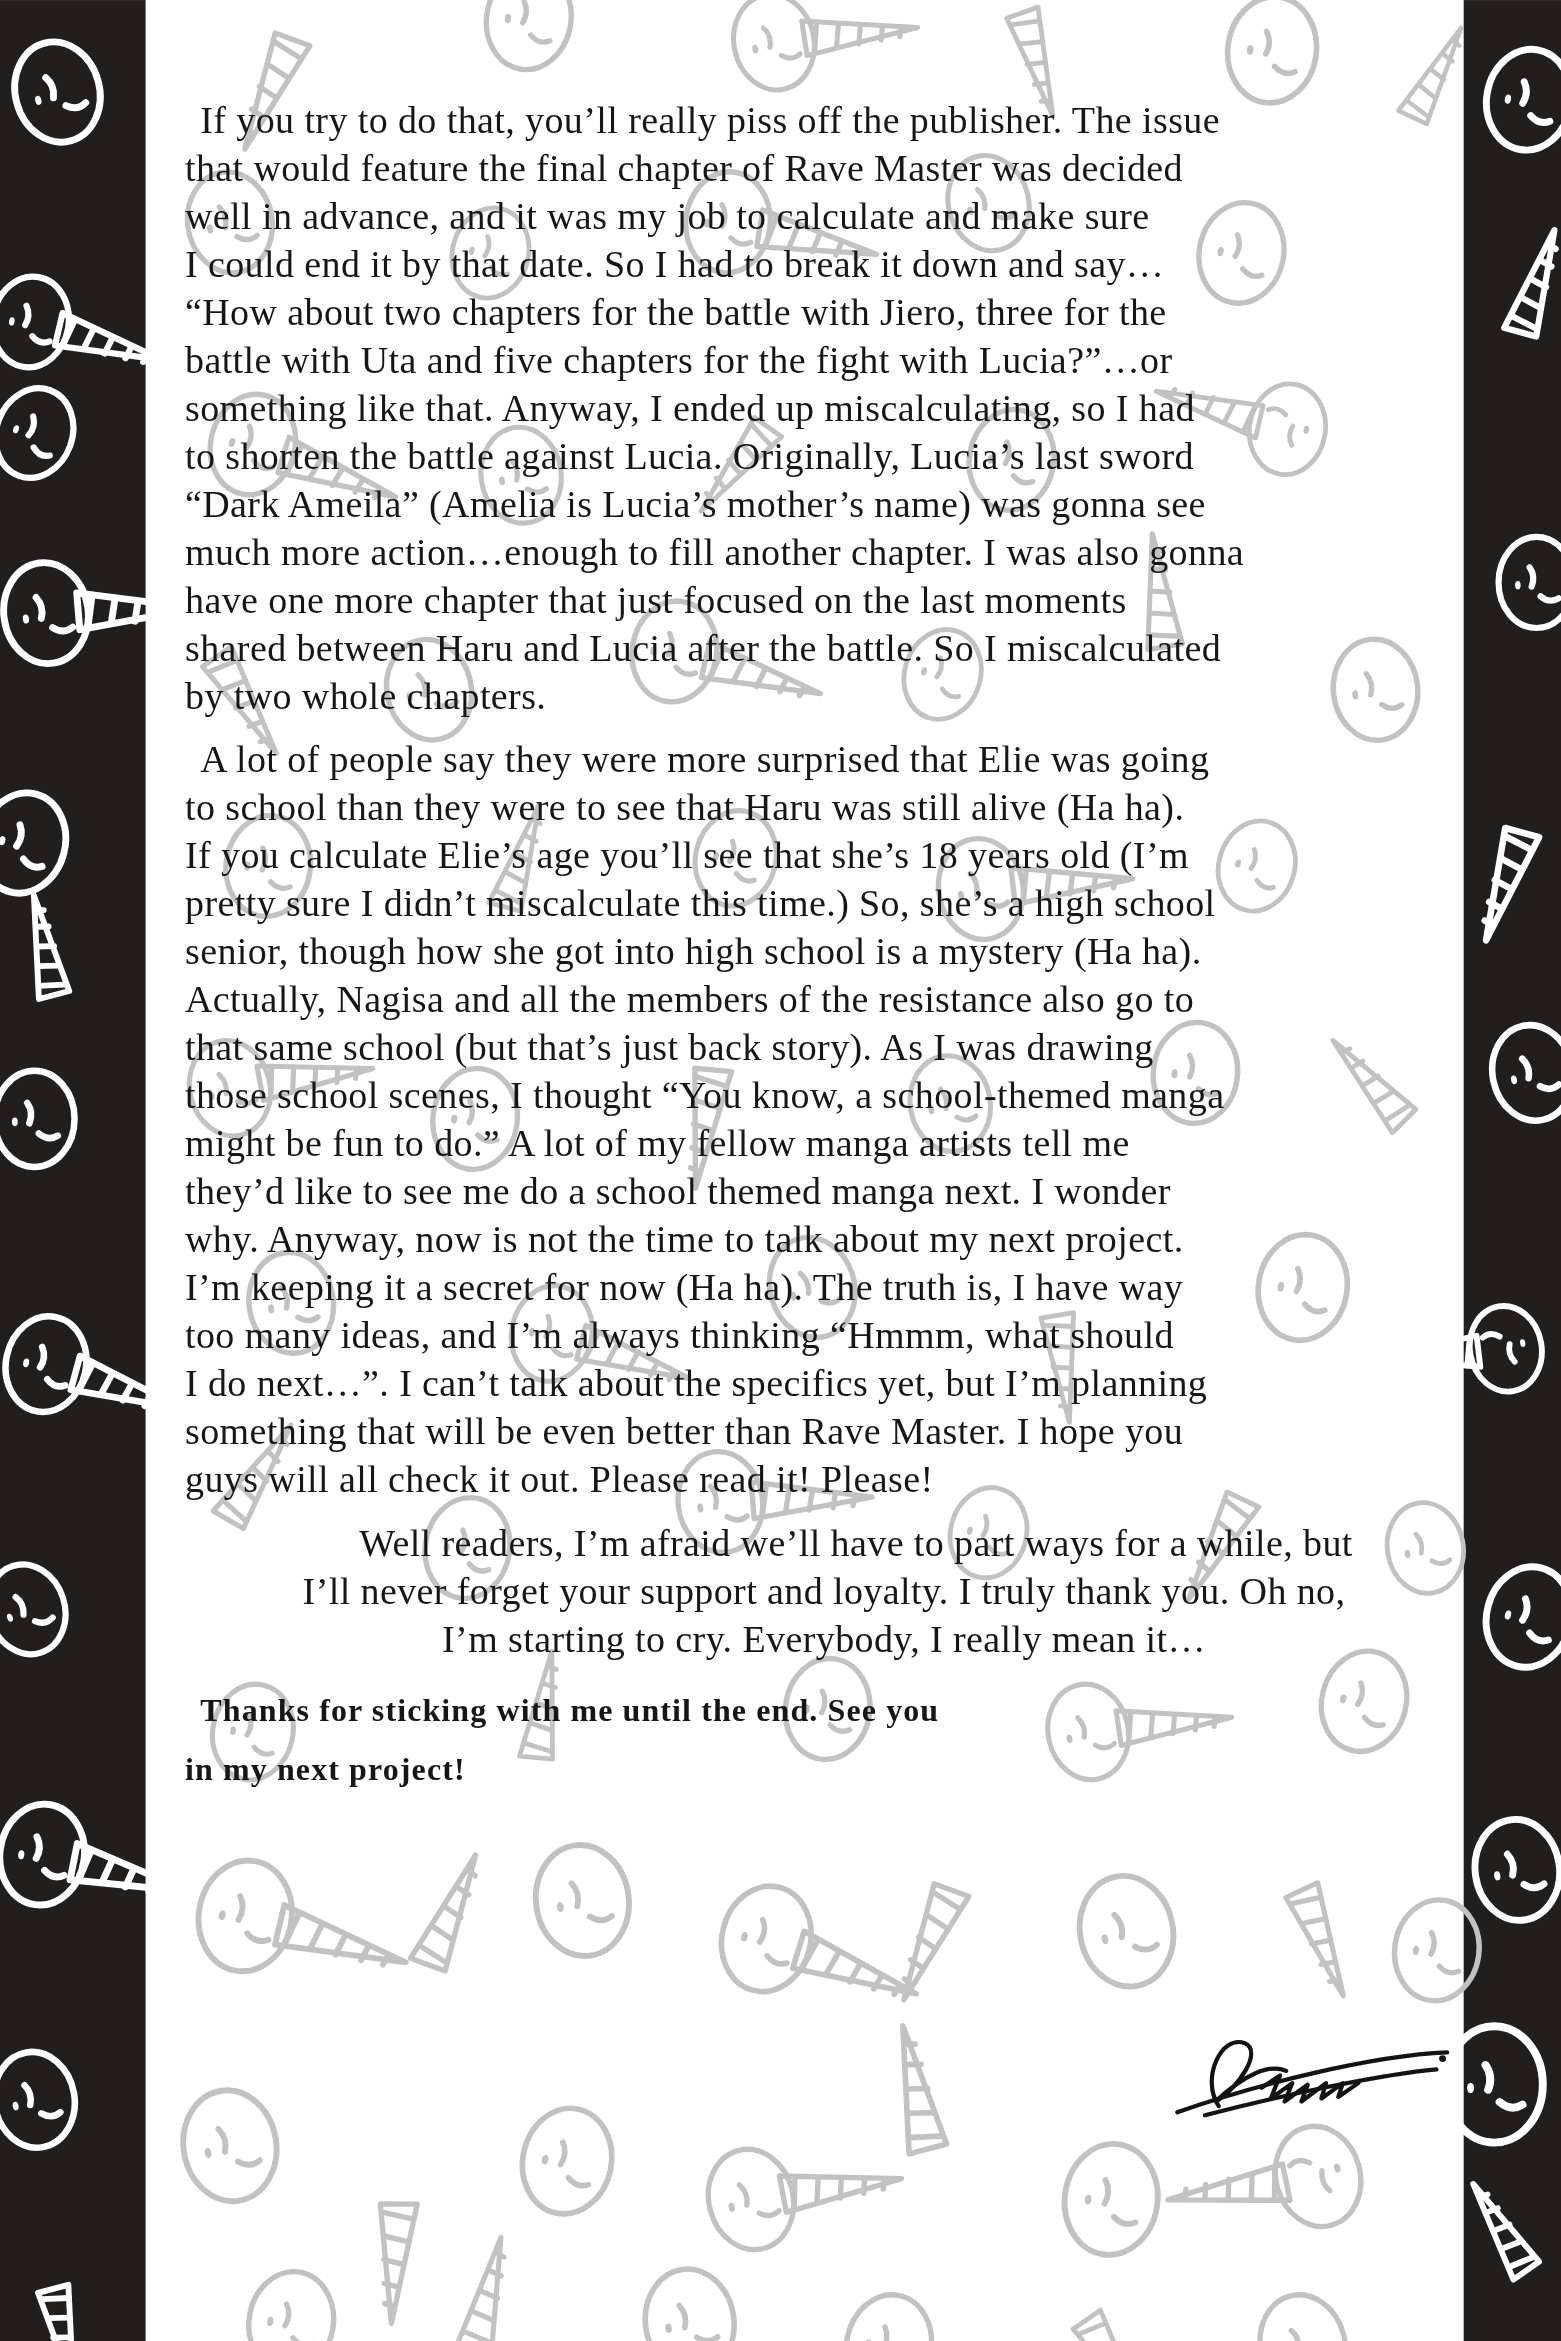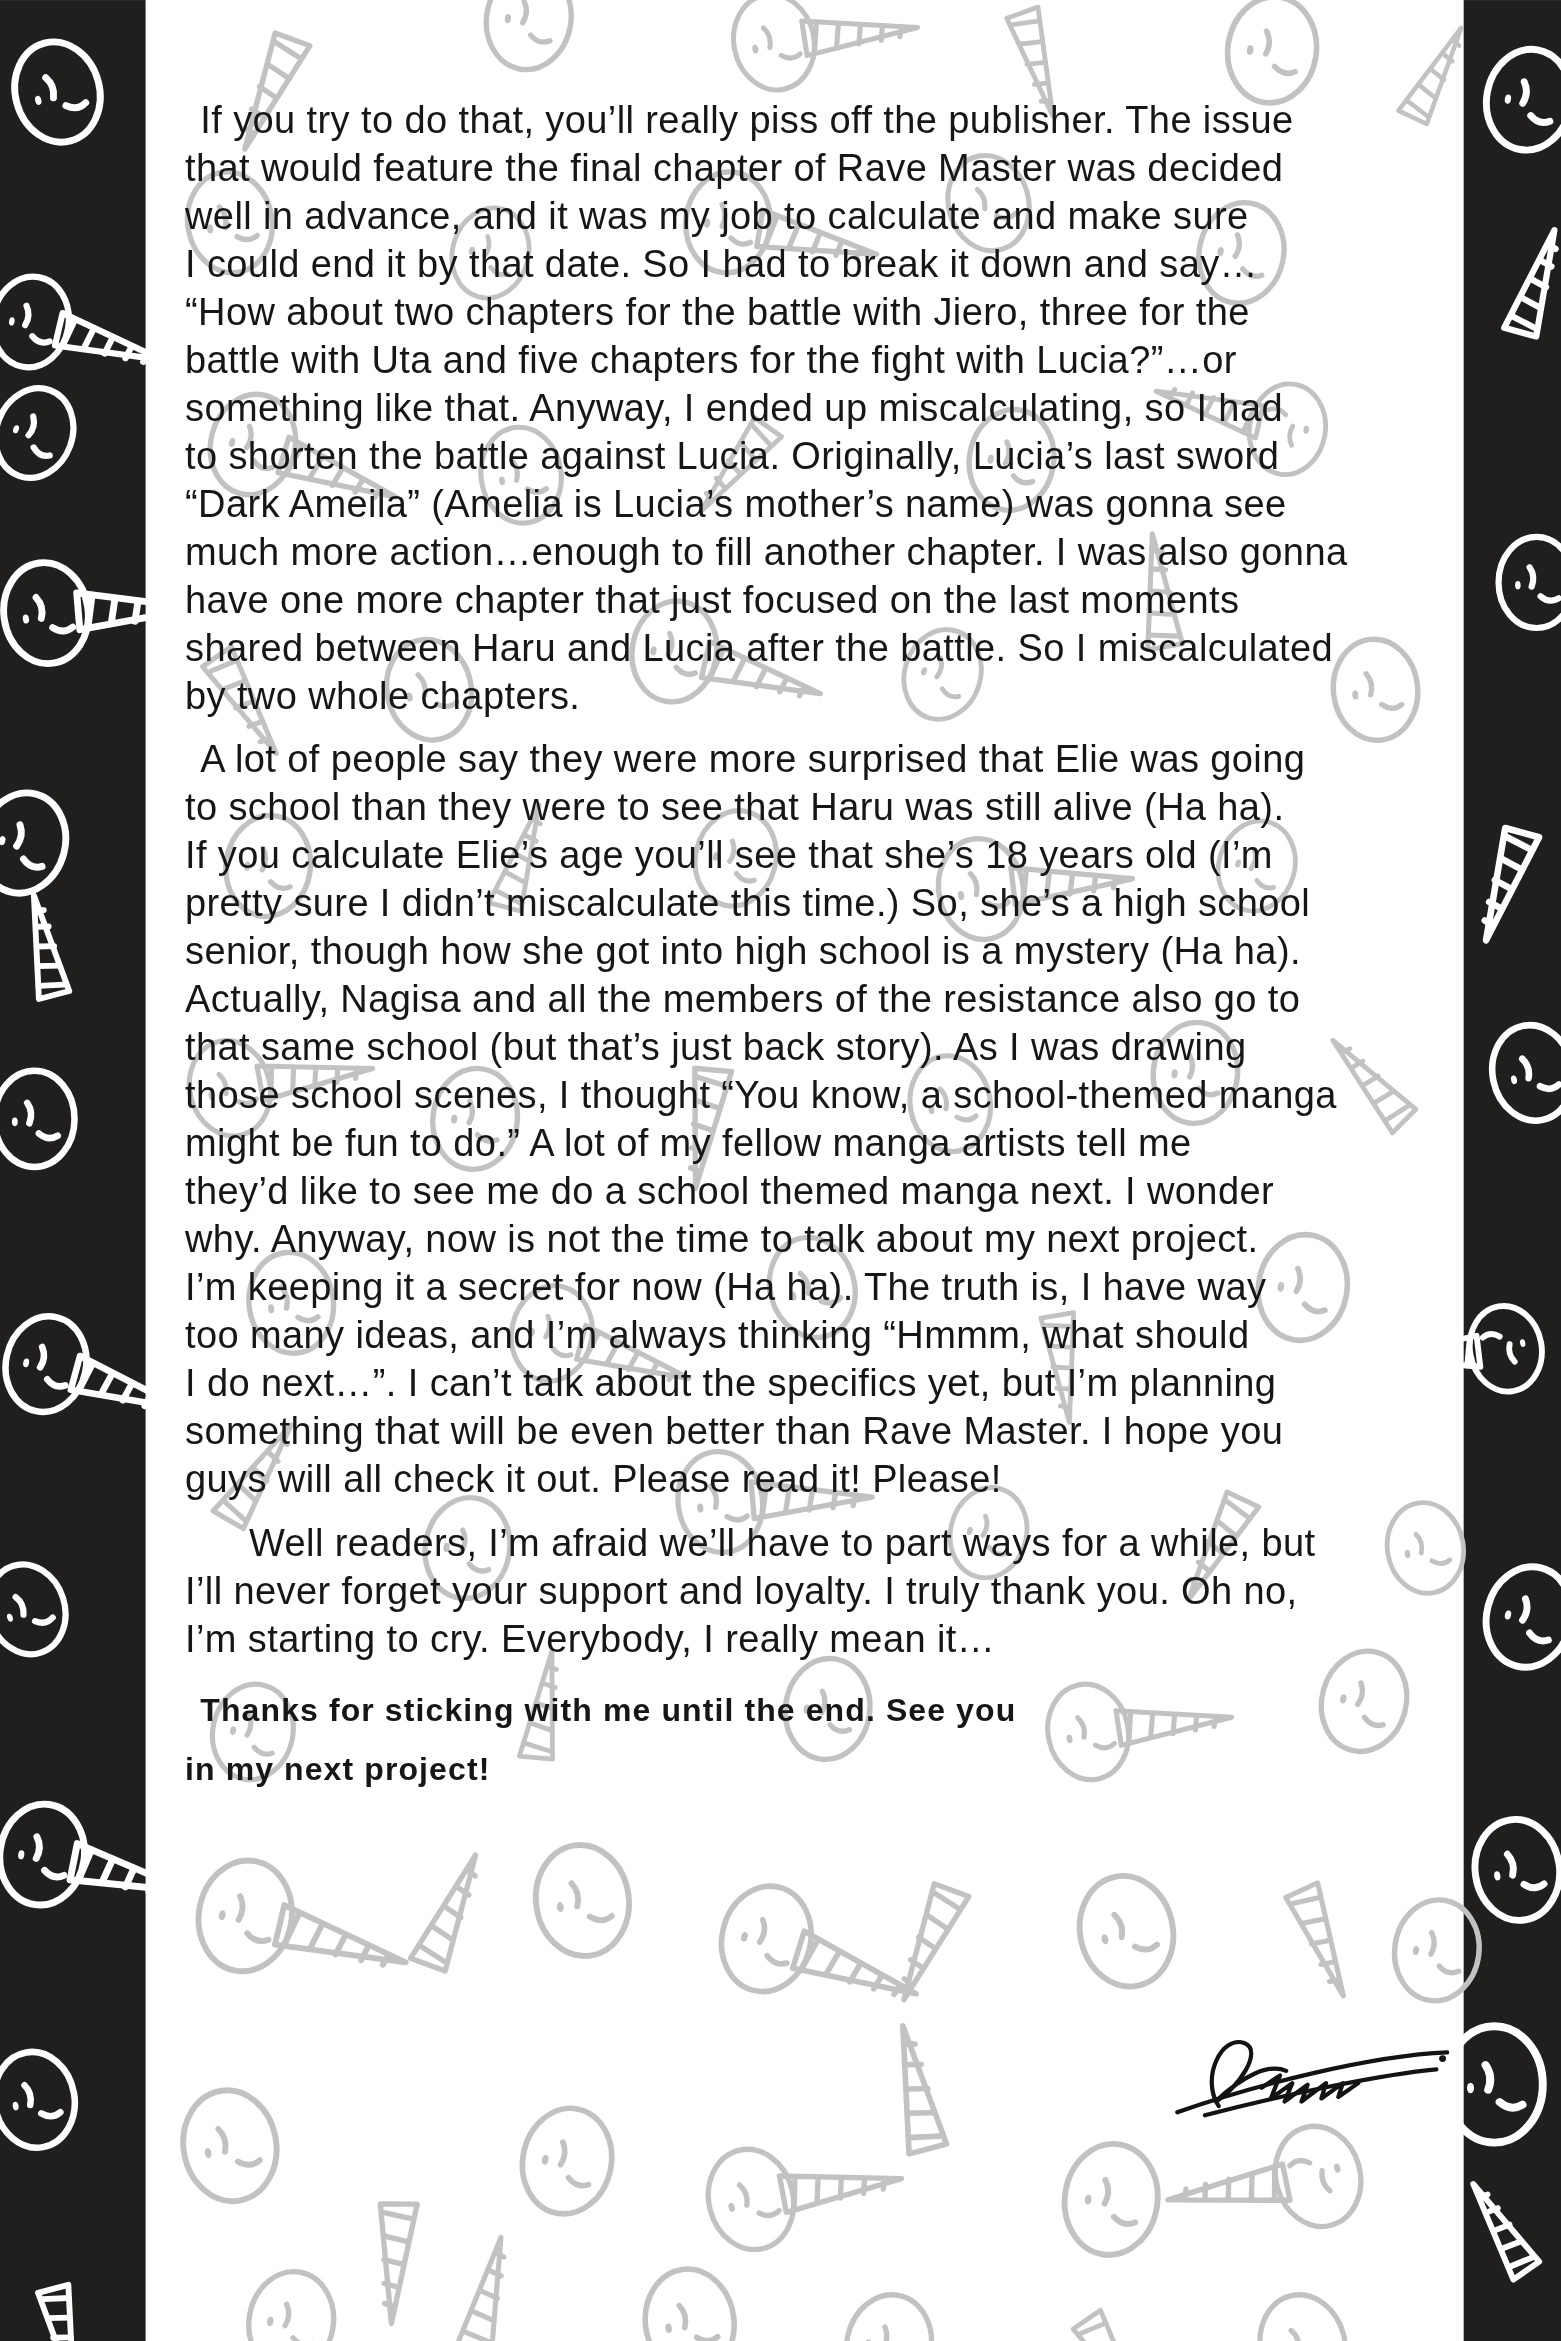--- a/index.html
+++ b/index.html
@@ -1,34 +1,34 @@
 <!DOCTYPE html>
 <html style="--paper: #ffffff; --ink: #171515; --border: #211e1e; --doodle-gray: #c2c2c2; --doodle-white: #ffffff;font-size:12.3px"><head>
 <meta charset="utf-8">
 <style>
   html,body{margin:0;padding:0;background:#777;}
   .page{
     position:relative;
     width:1561px;height:2342px;
     background:var(--paper,#ffffff);
     overflow:hidden;
-    font-family:Liberation Sans, sans-serif;
+    font-family:Liberation Serif, serif;
   }
   .bg{position:absolute;left:0;top:0;width:1561px;height:2342px;}
   .strip{fill:var(--border,#211e1e);}
   .doodle{fill:none;stroke-linecap:round;stroke-linejoin:round;}
   .d-gray{stroke:var(--doodle-gray,#c2c2c2);color:var(--doodle-gray,#c2c2c2);stroke-width:7px;}
   .d-white{stroke:var(--doodle-white,#ffffff);color:var(--doodle-white,#ffffff);stroke-width:9px;}
   .textcol{
     position:absolute;left:185px;top:96px;width:1278px;
     color:var(--ink,#171515);
     font-size:38px;line-height:48px;letter-spacing:0.4px;
   }
   .para{margin:0 0 15.3px 0;white-space:pre;text-indent:15.3px;}
-  .para.big-indent{text-indent:64px;}
+  .para.big-indent{text-indent:64px;text-align:center;}
   .closing{
     margin:18.4px 0 0 0;font-size:32px;line-height:59px;font-weight:700;
     white-space:pre;text-indent:15.3px;letter-spacing:1.1px;
   }
   .sig{position:absolute;left:1171px;top:2008px;width:307px;height:138px;}
   .sig path{fill:none;stroke:#141313;stroke-width:5.5px;stroke-linecap:round;stroke-linejoin:round;}
   .sig .sig-dot{fill:#141313;stroke:none;}
 </style>
 </head>
 <body>

